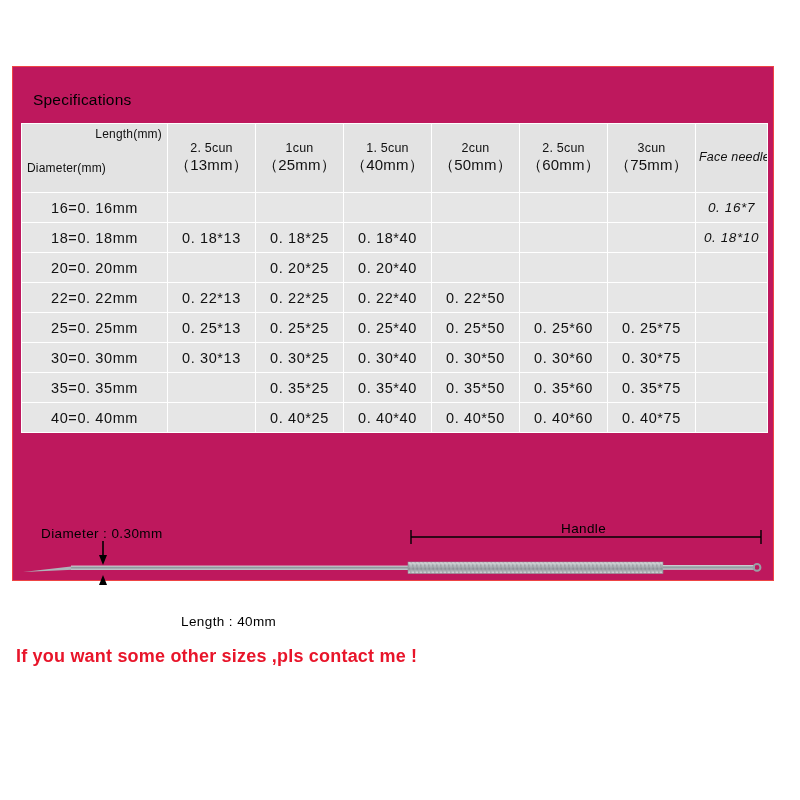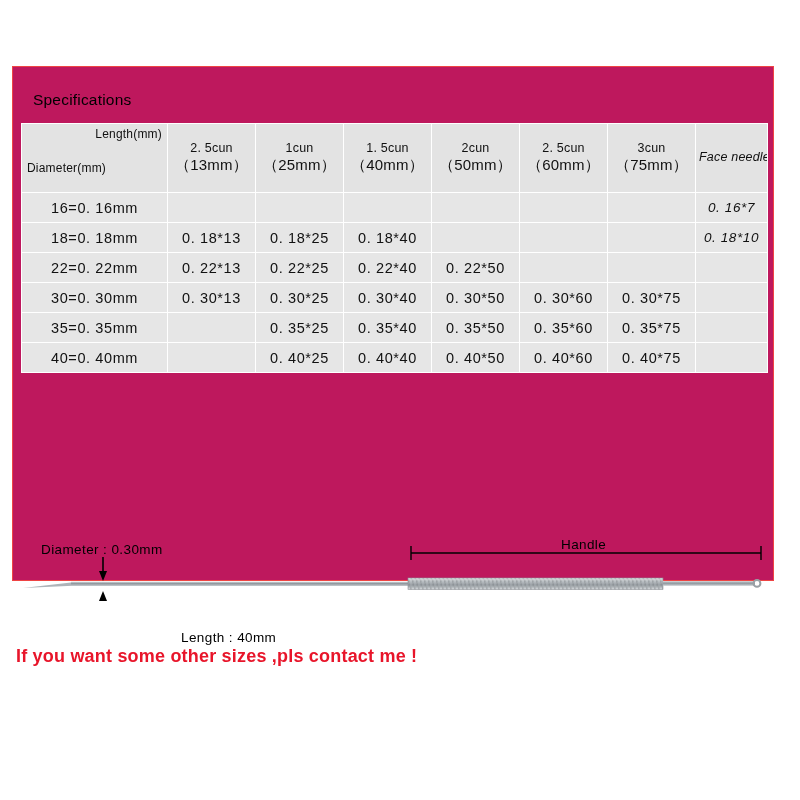--- a/index.html
+++ b/index.html
@@ -105,21 +105,21 @@
   .instance-label {
     position: absolute;
     left: 18px;
     top: 350px;
     font-size: 15.5px;
     letter-spacing: 0.3px;
   }
   .diagram {
     position: absolute;
     left: 0;
-    top: 404px;
+    top: 388px;
     width: 762px;
     height: 130px;
   }
   .diag-text {
     position: absolute;
     font-size: 13.5px;
     letter-spacing: 0.4px;
     color: #000;
     white-space: nowrap;
   }
@@ -204,27 +204,47 @@
             <td class="rowhead">18=0. 18mm</td>
             <td>0. 18*13</td>
             <td>0. 18*25</td>
             <td>0. 18*40</td>
             <td class="empty"></td>
             <td class="empty"></td>
             <td class="empty"></td>
             <td class="facecol">0. 18*10</td>
           </tr>
           <tr>
+            <td class="rowhead">20=0. 20mm</td>
+            <td class="empty"></td>
+            <td>0. 20*25</td>
+            <td>0. 20*40</td>
+            <td class="empty"></td>
+            <td class="empty"></td>
+            <td class="empty"></td>
+            <td class="facecol empty"></td>
+          </tr>
+          <tr>
             <td class="rowhead">22=0. 22mm</td>
             <td>0. 22*13</td>
             <td>0. 22*25</td>
             <td>0. 22*40</td>
             <td>0. 22*50</td>
             <td class="empty"></td>
             <td class="empty"></td>
+            <td class="facecol empty"></td>
+          </tr>
+          <tr>
+            <td class="rowhead">25=0. 25mm</td>
+            <td>0. 25*13</td>
+            <td>0. 25*25</td>
+            <td>0. 25*40</td>
+            <td>0. 25*50</td>
+            <td>0. 25*60</td>
+            <td>0. 25*75</td>
             <td class="facecol empty"></td>
           </tr>
           <tr>
             <td class="rowhead">30=0. 30mm</td>
             <td>0. 30*13</td>
             <td>0. 30*25</td>
             <td>0. 30*40</td>
             <td>0. 30*50</td>
             <td>0. 30*60</td>
             <td>0. 30*75</td>

